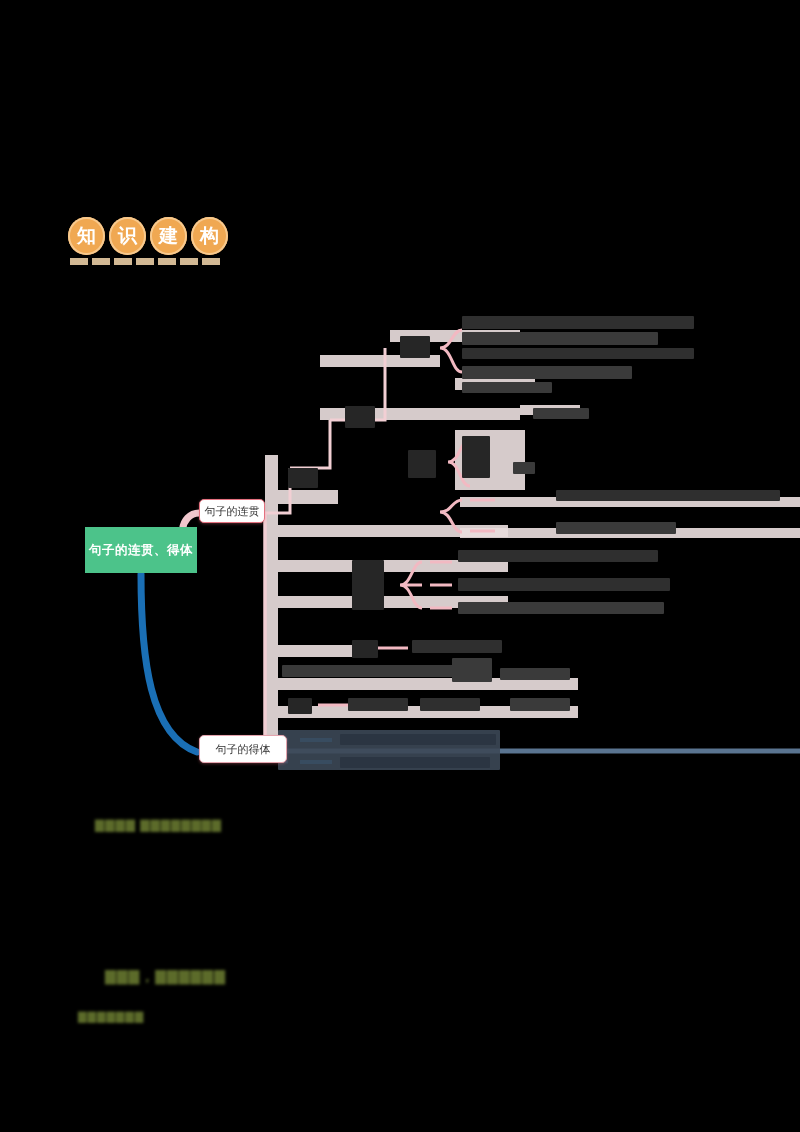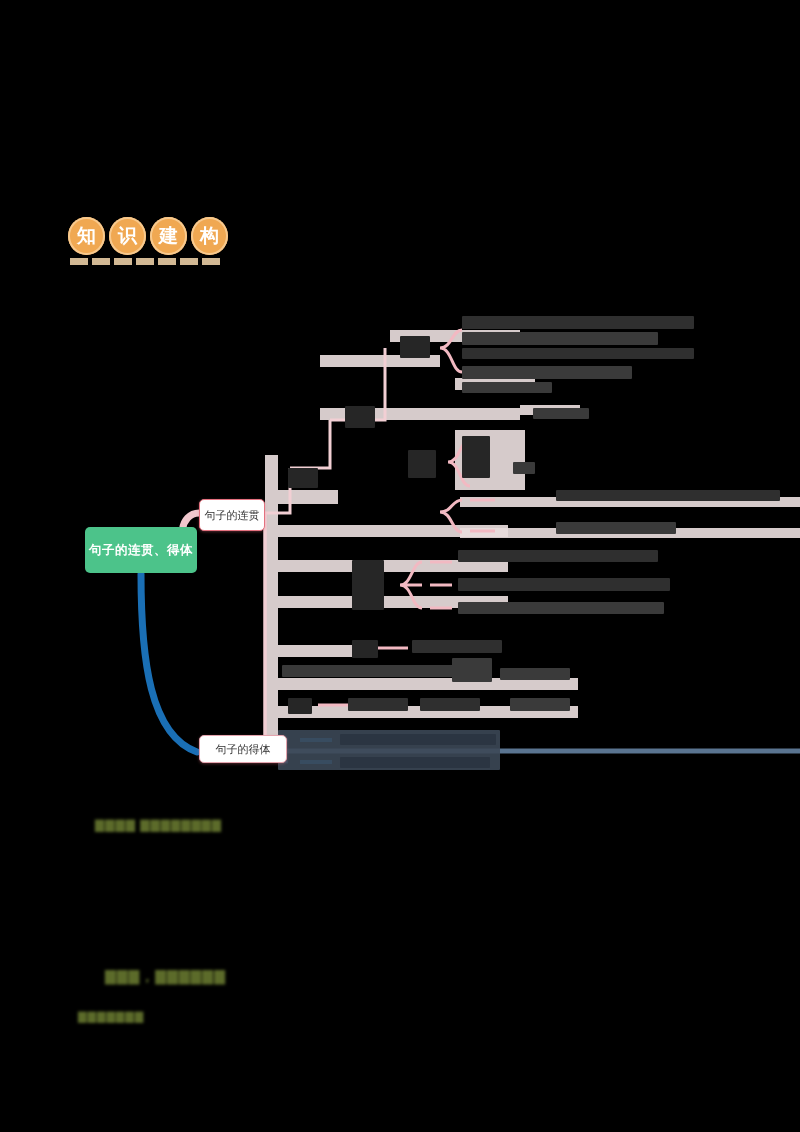--- a/index.html
+++ b/index.html
@@ -19,26 +19,26 @@
      opacity:.85;}
 
   
   .wash{position:absolute;background:#e8dcdc;opacity:.92;}
 
   
   .node{position:absolute;display:flex;align-items:center;justify-content:center;
         box-sizing:border-box;white-space:nowrap;}
 
   .node-root{left:85px;top:527px;width:112px;height:46px;background:#4cc38a;
-     border-radius:5px;color:#fff;font-size:12.5px;font-weight:bold;
+     border-radius:0;color:#fff;font-size:12.5px;font-weight:bold;
      letter-spacing:.5px;}
 
   .node-branch{background:#fff;border:1.6px solid #e4717f;border-radius:5px;
      color:#333;font-size:11px;box-shadow:0 1px 3px rgba(228,113,127,.35);}
-  #node-lianguan{left:199px;top:499px;width:66px;height:32px;}
+  #node-lianguan{left:199px;top:499px;width:66px;height:24px;}
   #node-deti{left:199px;top:735px;width:88px;height:28px;
      border-color:#e4a4ae;}
 
   
   .redact{position:absolute;background:#2f2f2f;border-radius:1px;}
   .redact.dim{background:#3a3a3a;}
   .redact.dark{background:#262626;}
 
   
   .green-text{position:absolute;color:#5c6b2a;font-size:12px;font-weight:bold;

